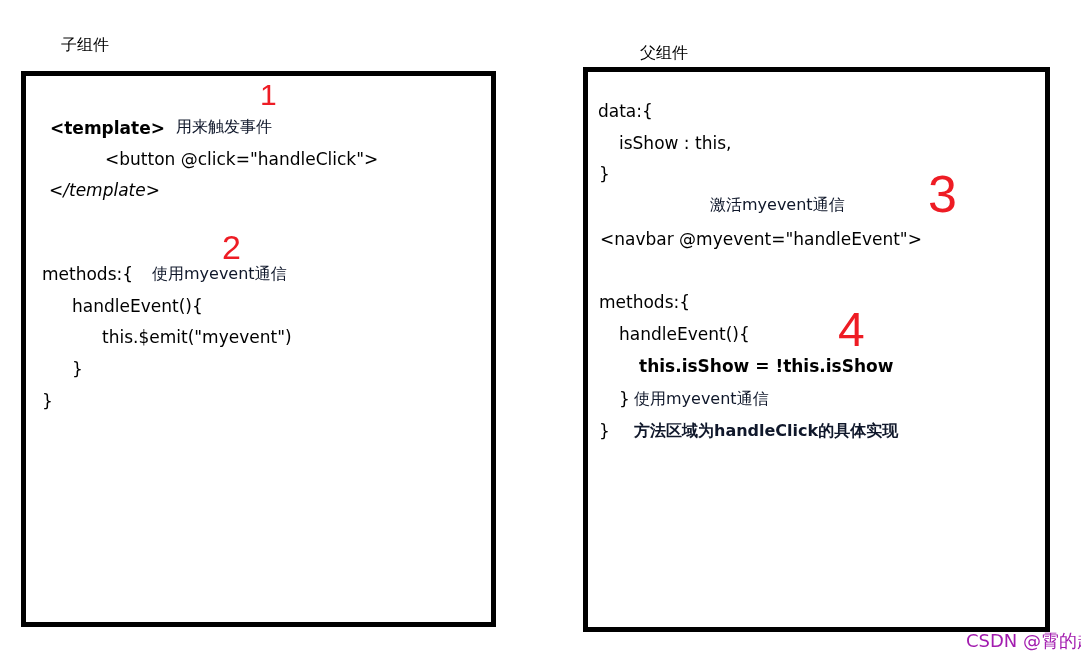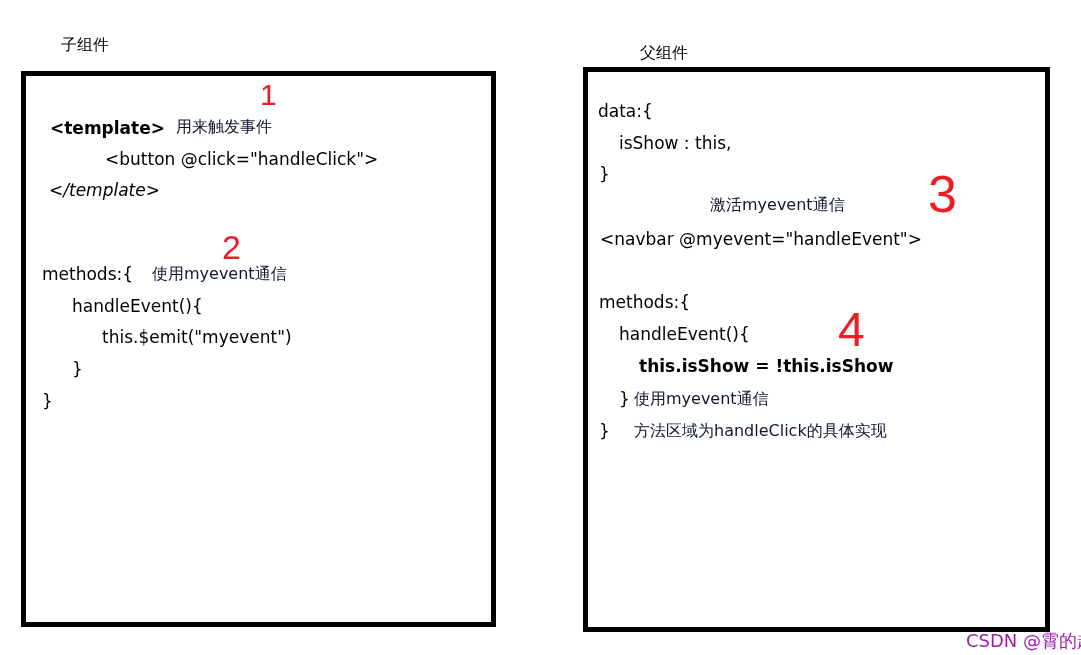--- a/index.html
+++ b/index.html
@@ -43,15 +43,15 @@
 <div class="abs note" style="left:710px; top:195px;">激活myevent通信</div>
 <div class="abs code" style="left:600px; top:229px;">&lt;navbar @myevent="handleEvent"&gt;</div>
 
 <div class="abs code" style="left:599px; top:292px;">methods:{</div>
 <div class="abs num" style="left:838px; top:306px; font-size:48px;">4</div>
 <div class="abs code" style="left:619px; top:324px;text-align:center;">handleEvent(){</div>
 <div class="abs code" style="left:639px; top:356px;font-weight:bold;">this.isShow = !this.isShow</div>
 <div class="abs code" style="left:619px; top:389px;">}</div>
 <div class="abs note" style="left:634px; top:389px;">使用myevent通信</div>
 <div class="abs code" style="left:599px; top:421px;">}</div>
-<div class="abs note" style="left:634px; top:421px;">方法区域为handleClick的具体实现</div>
+<div class="abs note" style="left:634px; top:421px;font-weight:bold;">方法区域为handleClick的具体实现</div>
 
 <div class="abs wm" style="left:966px; top:629px;">CSDN @霄的超</div>
 
 </body></html>

